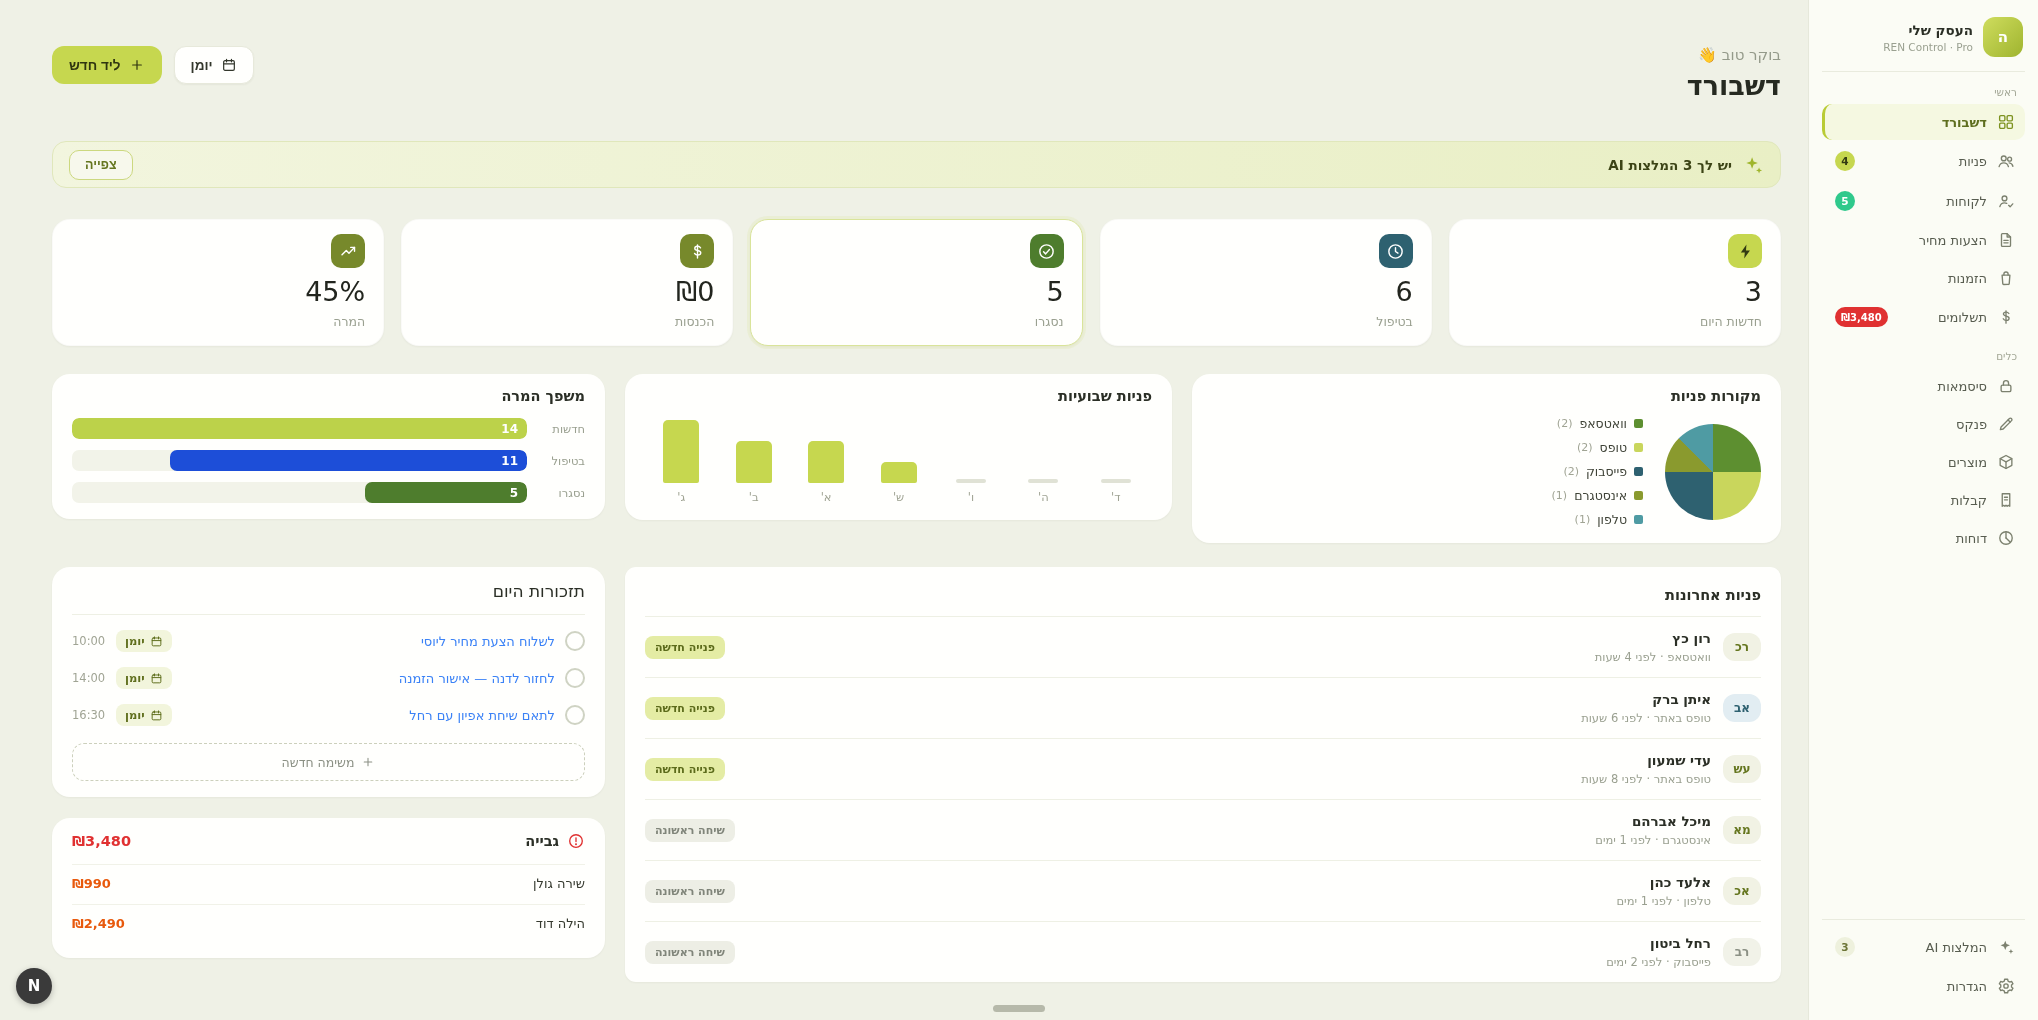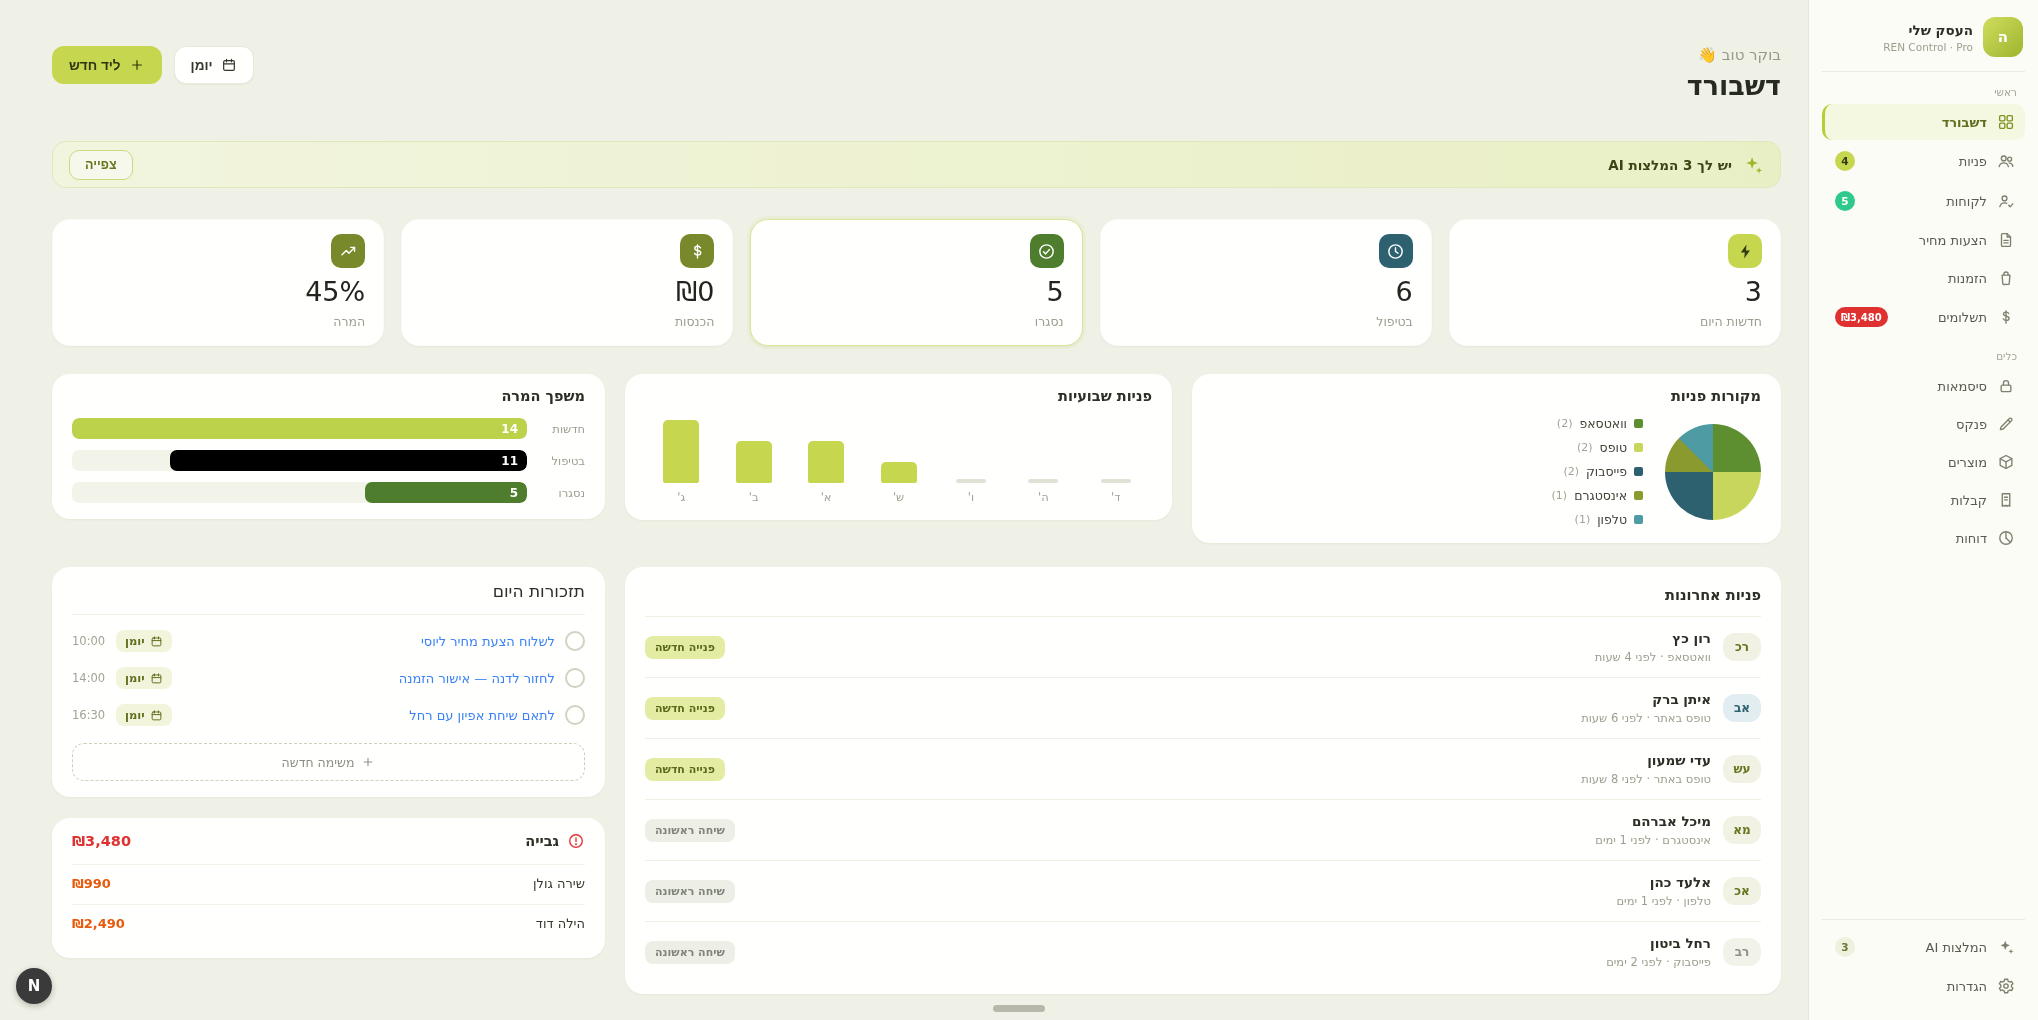--- a/index.html
+++ b/index.html
@@ -70,21 +70,21 @@
   .src-body { display:flex; justify-content:flex-start; align-items:center; gap:22px; margin-top:12px; }
   .pie { width:96px; height:96px; border-radius:50%; flex:0 0 96px; }
   .legend-row { display:flex; align-items:center; gap:7px; margin-bottom:9px; }
   .legend-row:last-child { margin-bottom:0; }
   .sw { width:9px; height:9px; border-radius:2px; flex:0 0 9px; }
   .lg-lbl { font-size:12.5px; color:#3f4337; }
   .lg-cnt { font-size:11px; color:#a0a494; }
 
   .row3 { margin-top:24px; display:grid; grid-template-columns:1fr 553px; gap:20px; align-items:start; }
 
-  .leads-card { padding:4px 20px 12px; }
+  .leads-card { padding:4px 20px 0;border-radius:11px; }
   .leads-title { padding:16px 0 13px; font-size:14.5px; font-weight:700; color:#2b2f26; }
   .lead-row { display:flex; align-items:center; gap:12px; padding:13px 0; border-top:1px solid #eef0e4; cursor:pointer; }
   .l-avatar { width:38px; height:28px; border-radius:12px; display:flex; align-items:center; justify-content:center; font-size:12px; font-weight:700; flex:0 0 38px; }
   .l-avatar.olive { background:#f1f2e4; color:#65761f; }
   .l-avatar.teal  { background:#e2edf2; color:#2e6170; }
   .l-avatar.muted { background:#f1f2e8; color:#8b9084; }
   .l-name { font-size:13.5px; font-weight:700; color:#2b2f26; }
   .l-meta { font-size:11.5px; color:#9aa090; margin-top:4px; }
   .chip { margin-inline-start:auto; border-radius:8px; padding:5px 10px; font-size:11px; font-weight:700; }
   .chip.new   { background:#e4ecA4; color:#5c6b1b; }
@@ -440,21 +440,21 @@
               <span class="f-lbl">חדשות</span>
               <div class="f-track">
                 <div class="f-fill" style="width: 100%; background: rgb(188, 210, 74);">
                   <span class="f-val">14</span>
                 </div>
               </div>
             </div>
             <div class="funnel-row">
               <span class="f-lbl">בטיפול</span>
               <div class="f-track">
-                <div class="f-fill" style="width: 78.5714%; background: #000000;">
+                <div class="f-fill" style="width: 78.5714%; background: #1d4ed8;">
                   <span class="f-val">11</span>
                 </div>
               </div>
             </div>
             <div class="funnel-row">
               <span class="f-lbl">נסגרו</span>
               <div class="f-track">
                 <div class="f-fill" style="width: 35.7143%; background: rgb(78, 125, 45);">
                   <span class="f-val">5</span>
                 </div>

